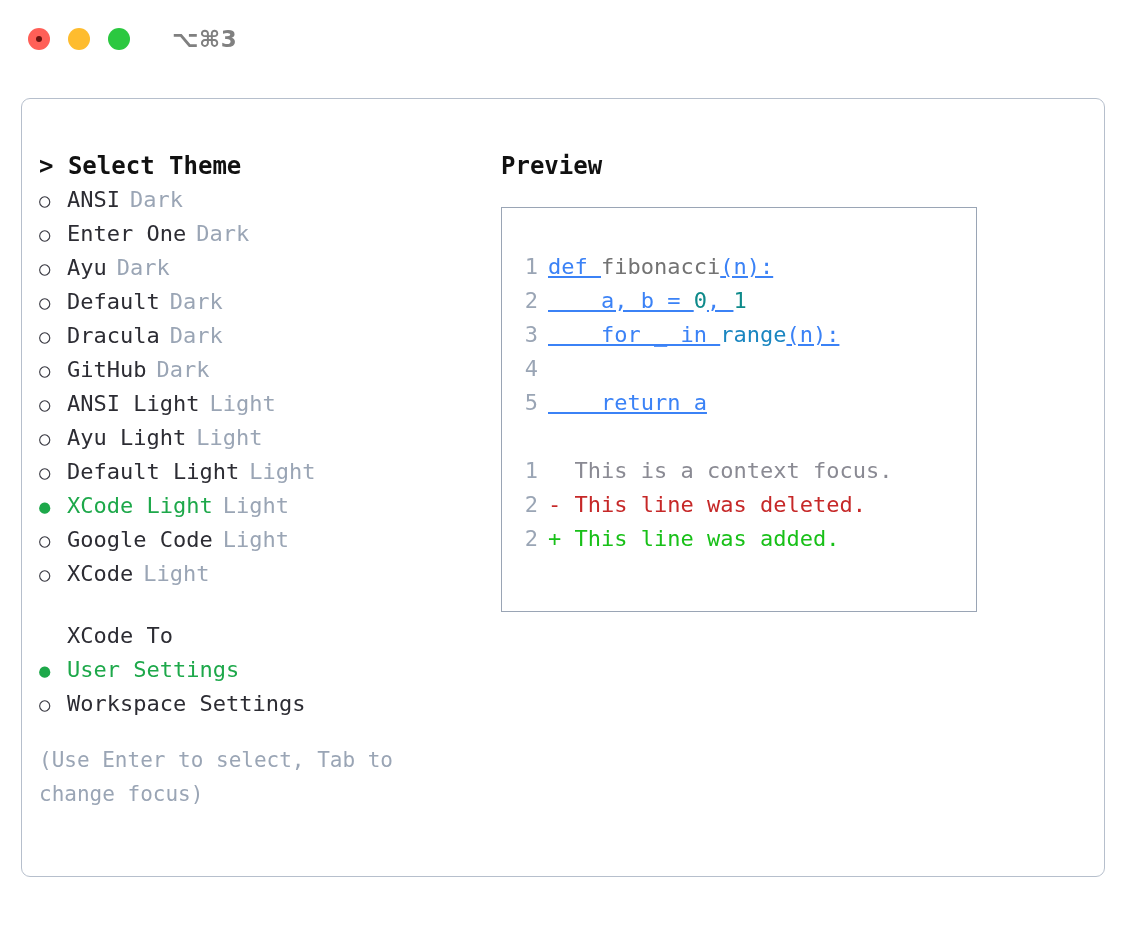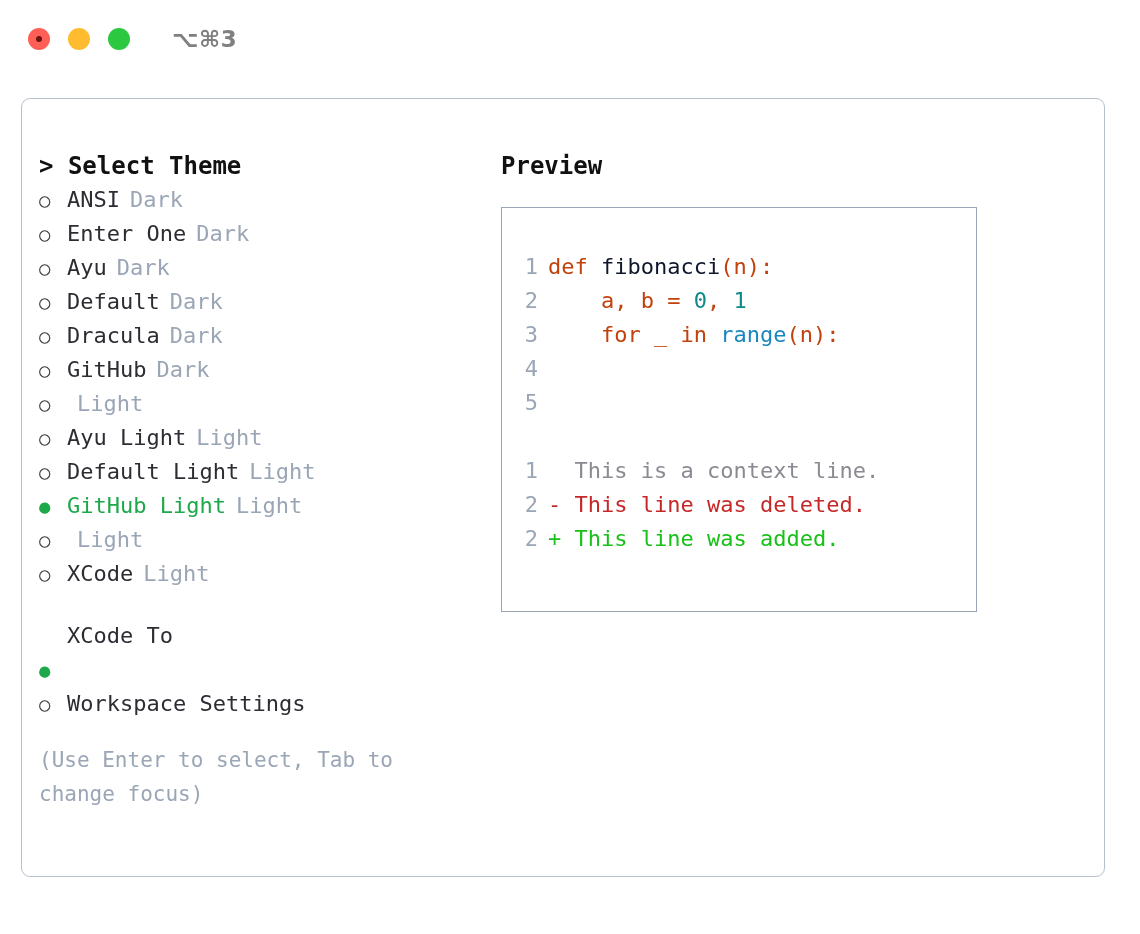--- a/index.html
+++ b/index.html
@@ -168,22 +168,22 @@
     white-space: pre;
   }
   .ln {
     width: 46px;
     flex: 0 0 46px;
     text-align: right;
     color: #9aa5b5;
     padding-right: 10px;
     box-sizing: border-box;
   }
-  .code-text { color: #c2410c; }
-  .tok-fn  { color: #0f172a; }
+  .code-text { color: #3b82f6; text-decoration: underline; }
+  .tok-fn  { color: #737373; }
   .tok-num { color: #0e8a8a; }
   .tok-kw  { color: #1a86c0; text-align: right; }
 
   .gap { height: 34px; }
 
   .diff-ctx  { color: #8a8a93; }
   .diff-del  { color: #c62828; }
   .diff-add  { color: #18c018; }
 </style>
 </head>
@@ -207,52 +207,52 @@
 
         <div class="section-title"><span class="caret">&gt;</span> <span>Select Theme</span></div>
 
         <div class="opt-list" id="theme-list">
             <div class="opt"><span class="marker">○</span><span class="opt-label">ANSI</span><span class="opt-variant">Dark</span></div>
             <div class="opt"><span class="marker">○</span><span class="opt-label">Enter One</span><span class="opt-variant">Dark</span></div>
             <div class="opt"><span class="marker">○</span><span class="opt-label">Ayu</span><span class="opt-variant">Dark</span></div>
             <div class="opt"><span class="marker">○</span><span class="opt-label">Default</span><span class="opt-variant">Dark</span></div>
             <div class="opt"><span class="marker">○</span><span class="opt-label">Dracula</span><span class="opt-variant">Dark</span></div>
             <div class="opt"><span class="marker">○</span><span class="opt-label">GitHub</span><span class="opt-variant">Dark</span></div>
-            <div class="opt"><span class="marker">○</span><span class="opt-variant">Light</span></div>
+            <div class="opt"><span class="marker">○</span><span class="opt-label">ANSI Light</span><span class="opt-variant">Light</span></div>
             <div class="opt"><span class="marker">○</span><span class="opt-label">Ayu Light</span><span class="opt-variant">Light</span></div>
             <div class="opt"><span class="marker">○</span><span class="opt-label">Default Light</span><span class="opt-variant">Light</span></div>
-            <div class="opt selected"><span class="marker sel">●</span><span class="opt-label">GitHub Light</span><span class="opt-variant">Light</span></div>
-            <div class="opt"><span class="marker">○</span><span class="opt-variant">Light</span></div>
+            <div class="opt selected"><span class="marker sel">●</span><span class="opt-label">XCode Light</span><span class="opt-variant">Light</span></div>
+            <div class="opt"><span class="marker">○</span><span class="opt-label">Google Code</span><span class="opt-variant">Light</span></div>
             <div class="opt"><span class="marker">○</span><span class="opt-label">XCode</span><span class="opt-variant">Light</span></div>
           </div>
 
         <div class="apply-block">
           <div class="apply-title">XCode To</div>
           <div class="opt-list" id="apply-list">
-              <div class="opt selected"><span class="marker sel">●</span></div>
+              <div class="opt selected"><span class="marker sel">●</span><span class="opt-label">User Settings</span></div>
               <div class="opt"><span class="marker">○</span><span class="opt-label">Workspace Settings</span></div>
             </div>
         </div>
 
         <div class="hint">(Use Enter to select, Tab to change focus)</div>
       </div>
 
       <div class="right">
         <div class="preview-title">Preview</div>
         <div class="preview-box">
           <div id="code-sample">
               <div class="code-line"><span class="ln">1</span><span><span class="code-text">def </span><span class="tok-fn">fibonacci</span><span class="code-text">(n):</span></span></div>
               <div class="code-line"><span class="ln">2</span><span><span class="code-text">    a, b = </span><span class="tok-num">0</span><span class="code-text">, </span><span class="tok-num">1</span></span></div>
               <div class="code-line"><span class="ln">3</span><span><span class="code-text">    for _ in </span><span class="tok-kw">range</span><span class="code-text">(n):</span></span></div>
               <div class="code-line"><span class="ln">4</span></div>
-              <div class="code-line"><span class="ln">5</span></div>
+              <div class="code-line"><span class="ln">5</span><span><span class="code-text">    return a</span></span></div>
             </div>
           <div class="gap"></div>
           <div id="diff-sample">
-              <div class="code-line"><span class="ln">1</span><span class="diff-ctx"> </span><span class="diff-ctx"> This is a context line.</span></div>
+              <div class="code-line"><span class="ln">1</span><span class="diff-ctx"> </span><span class="diff-ctx"> This is a context focus.</span></div>
               <div class="code-line"><span class="ln">2</span><span class="diff-del">-</span><span class="diff-del"> This line was deleted.</span></div>
               <div class="code-line"><span class="ln">2</span><span class="diff-add">+</span><span class="diff-add"> This line was added.</span></div>
             </div>
         </div>
       </div>
 
     </div>
   </div>
 </div>
 

